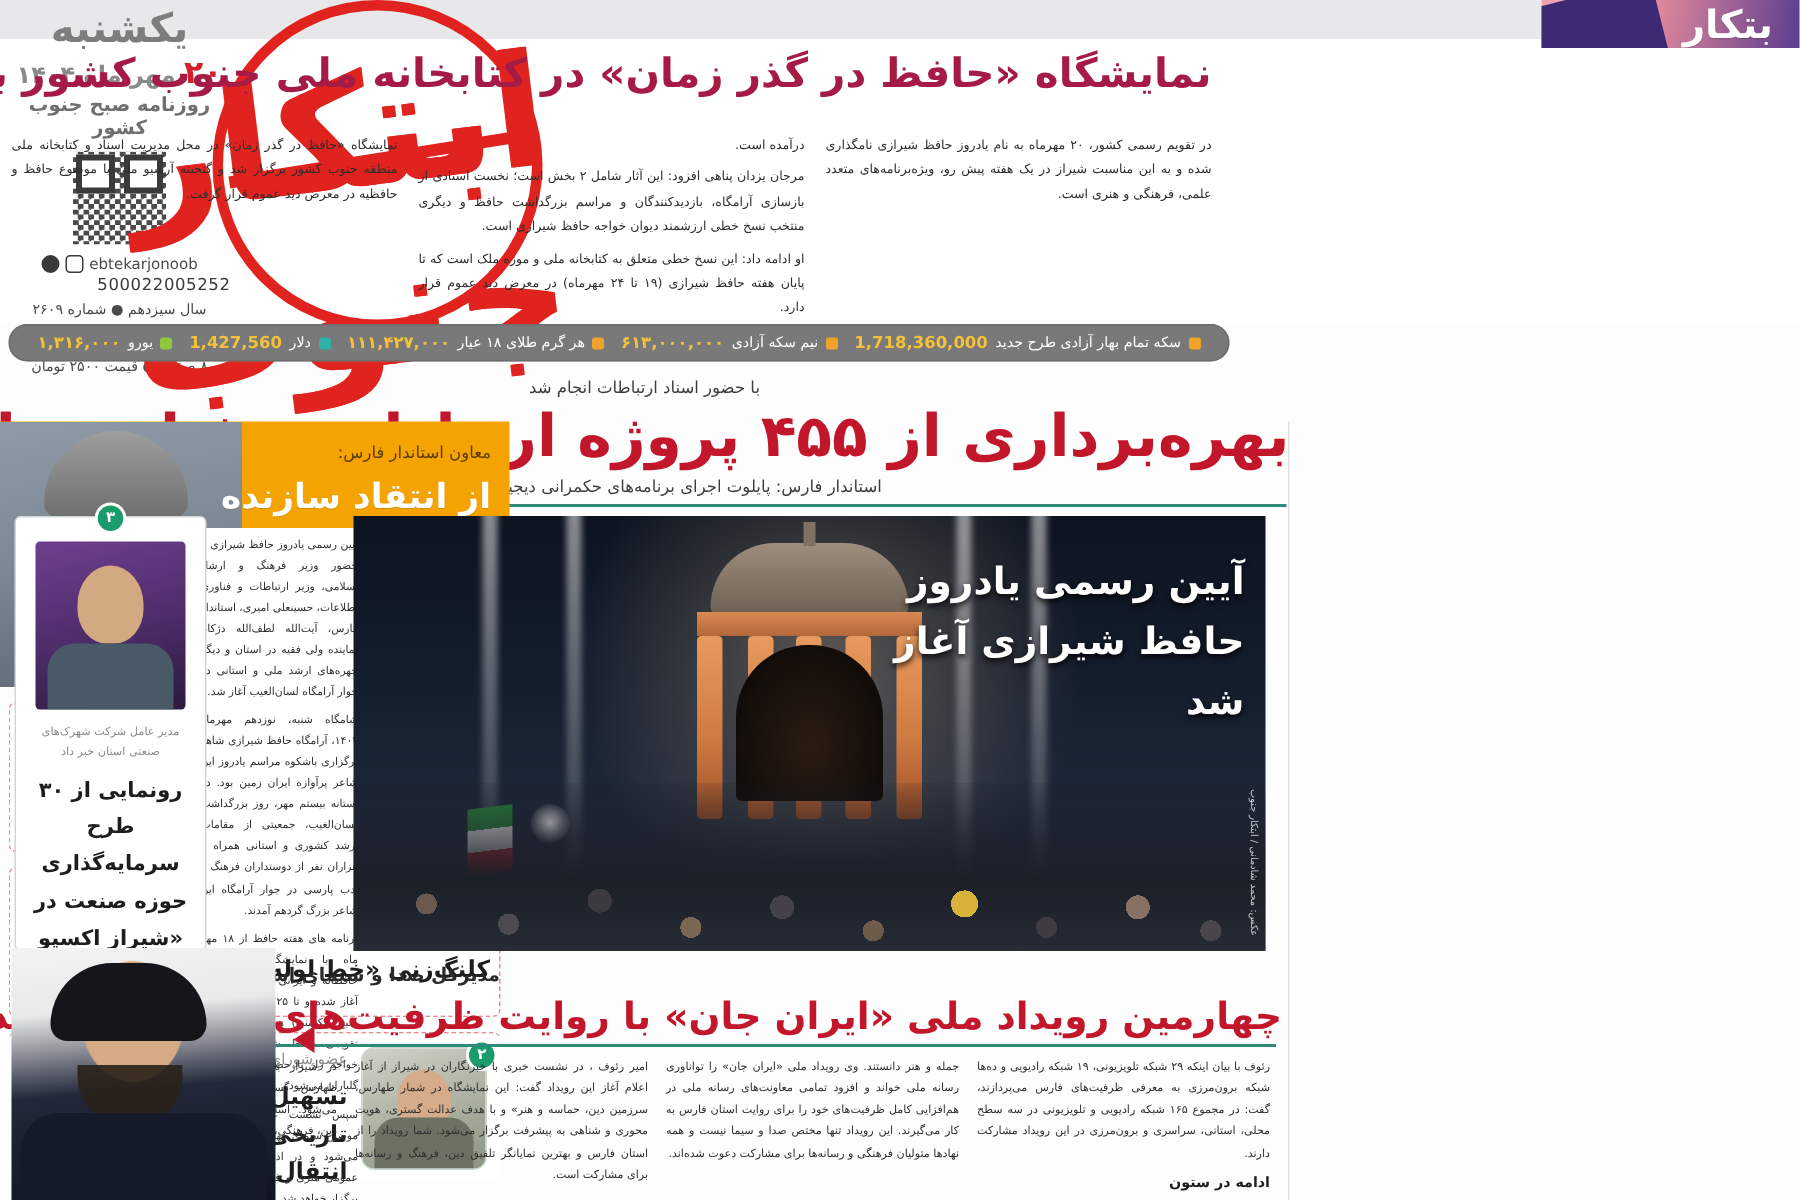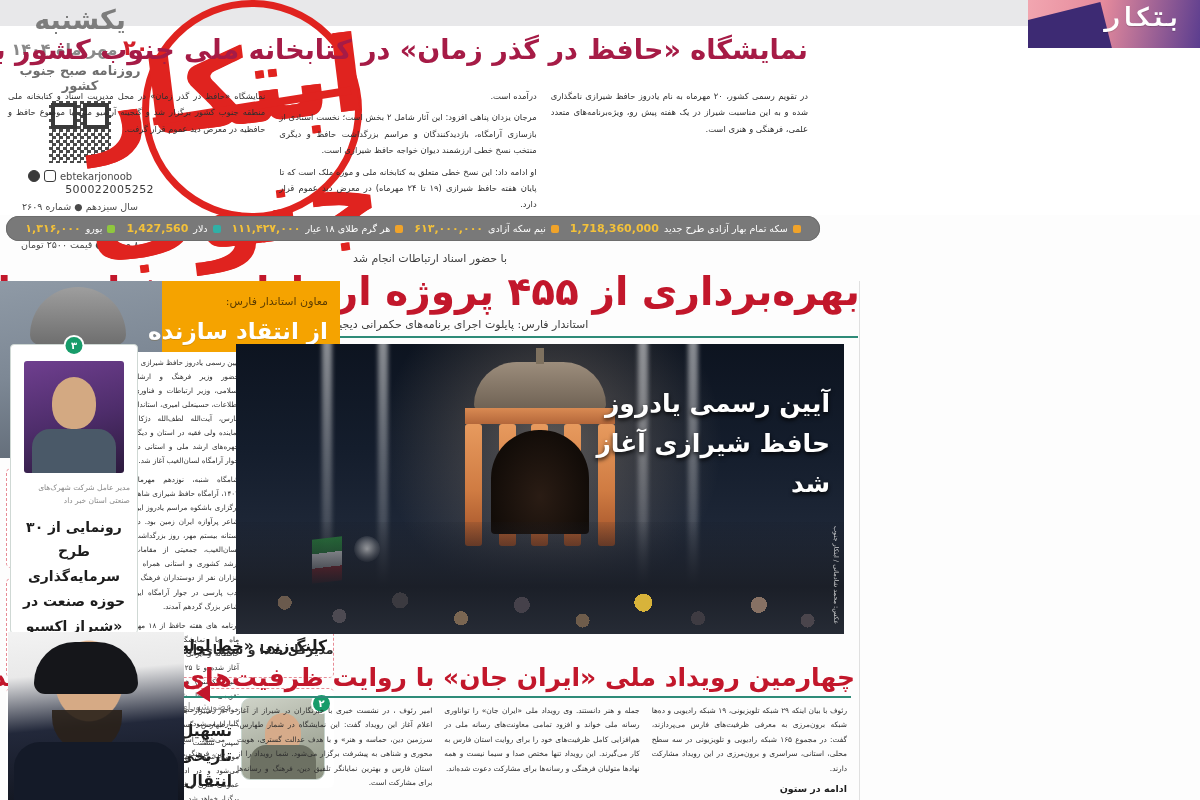--- a/index.html
+++ b/index.html
@@ -24,25 +24,24 @@
     background: #ffffff;
     border-bottom: 0;
   }
   .masthead-grey-strip {
     position: absolute; top: 0; left: 0;
     width: 1030px; height: 26px;
     background: #e8e8ea;
   }
   .brand-badge {
     position: absolute; top: 0; right: 0;
-    width: 172px; height: 48px;
+    width: 172px; height: 32px;
     background: linear-gradient(100deg,#f2a6b0 0%, #e58a9c 42%, #5b3d8f 100%);
     border-bottom-right-radius: 0;
     overflow: hidden;
-    font-family: Liberation Mono, monospace;
   }
   .brand-badge .bword {
     position: absolute; top: 2px; right: 18px;
     color: #ffffff; font-size: 26px; font-weight: bold;
     letter-spacing: -1px;
     text-shadow: 0 1px 1px rgba(0,0,0,.18);
   }
   .brand-badge .wave {
     position: absolute; bottom: -16px; left: -10px;
     width: 90px; height: 52px;
@@ -367,21 +366,21 @@
   }
   .hero-overlay {
     position: absolute; top: 12px; right: 14px; width: 256px;
     text-align: right; direction: rtl;
   }
   .hero-overlay .kick {
     font-size: 12.5px; font-weight: bold; color: #ffffff;
     text-shadow: 0 1px 3px rgba(0,0,0,.85);
   }
   .hero-overlay .title {
-    margin-top: 28px; font-size: 25px; font-weight: bold; color: #ffffff;
+    margin-top: 12px; font-size: 25px; font-weight: bold; color: #ffffff;
     line-height: 1.6; text-shadow: 0 2px 4px rgba(0,0,0,.9); text-align: right;
   }
   .photo-credit {
     position: absolute; bottom: 10px; right: 4px;
     font-size: 6.5px; color: #e6e6e6;
     writing-mode: vertical-rl; text-orientation: mixed;
     letter-spacing: .5px; opacity: .85;
   }
   .center-text-col {
     position: absolute; top: 352px; right: 958px; width: 112px; height: 280px;
@@ -410,21 +409,21 @@
     width: 44px; height: 52px; border-radius: 50% 50% 44% 44%;
     background: #d3a982;
   }
   .sr-photo .body {
     position: absolute; bottom: 0; left: 50%; transform: translateX(-50%);
     width: 84px; height: 44px; border-radius: 18px 18px 0 0;
     background: #4a5968;
   }
   .sr-kick {
     margin-top: 9px; padding: 0 7px;
-    font-size: 7.5px; color: #8b8b8b; line-height: 1.7;
+    font-size: 7.5px; color: #8b8b8b; text-align: center; line-height: 1.7;
   }
   .sr-title {
     margin-top: 7px; padding: 0 7px;
     font-size: 14px; font-weight: bold; color: #1d1d1d;
     text-align: center; line-height: 1.78;
   }
 
   
   .bottom {
     position: absolute; top: 640px; right: 345px; width: 855px; height: 160px;

